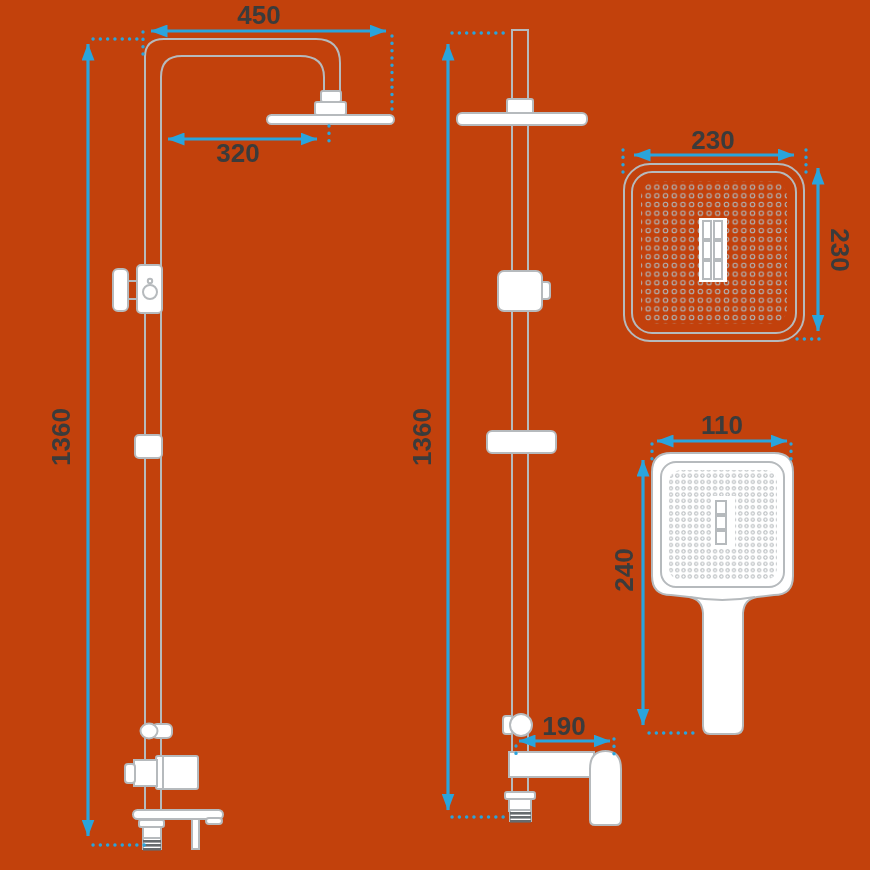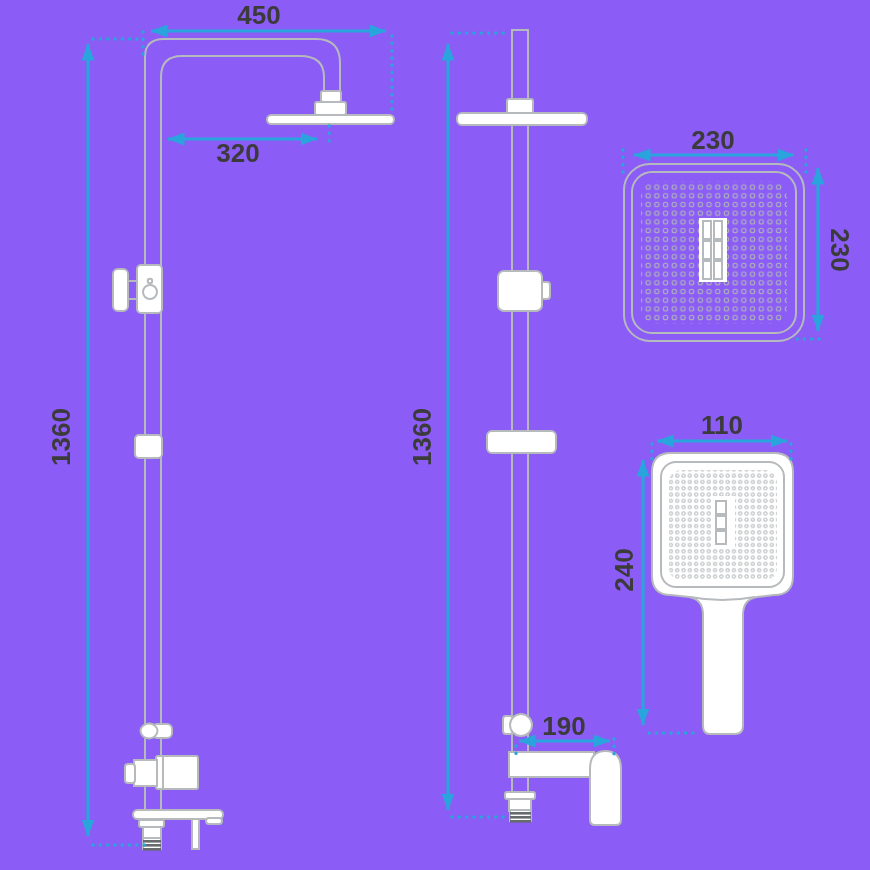--- a/index.html
+++ b/index.html
@@ -1,16 +1,16 @@
 <!DOCTYPE html>
 <html><head>
 <meta charset="utf-8">
 <style>
   html,body{margin:0;padding:0;background:#ffffff;}
-  .canvas{position:relative;width:870px;height:870px;background:#8b5cf6;overflow:hidden;
+  .canvas{position:relative;width:870px;height:870px;background:#c2410c;overflow:hidden;
           font-family:"Liberation Sans", sans-serif;}
   svg{position:absolute;left:0;top:0;}
   .art{stroke:#b6babd;stroke-width:2;fill:none;}
   .artf{stroke:#b6babd;stroke-width:2;fill:#ffffff;}
   .dim{stroke:#2aa4dc;stroke-width:3.2;fill:none;}
   .dots{stroke:#2aa4dc;stroke-width:3.4;fill:none;stroke-dasharray:0.1 7.2;stroke-linecap:round;}
   .lbl{font-family:"Liberation Sans", sans-serif;font-size:26px;font-weight:700;fill:#3b3b3b;}
   .band{fill:#666b6e;stroke:none;}
 </style>
 </head>

